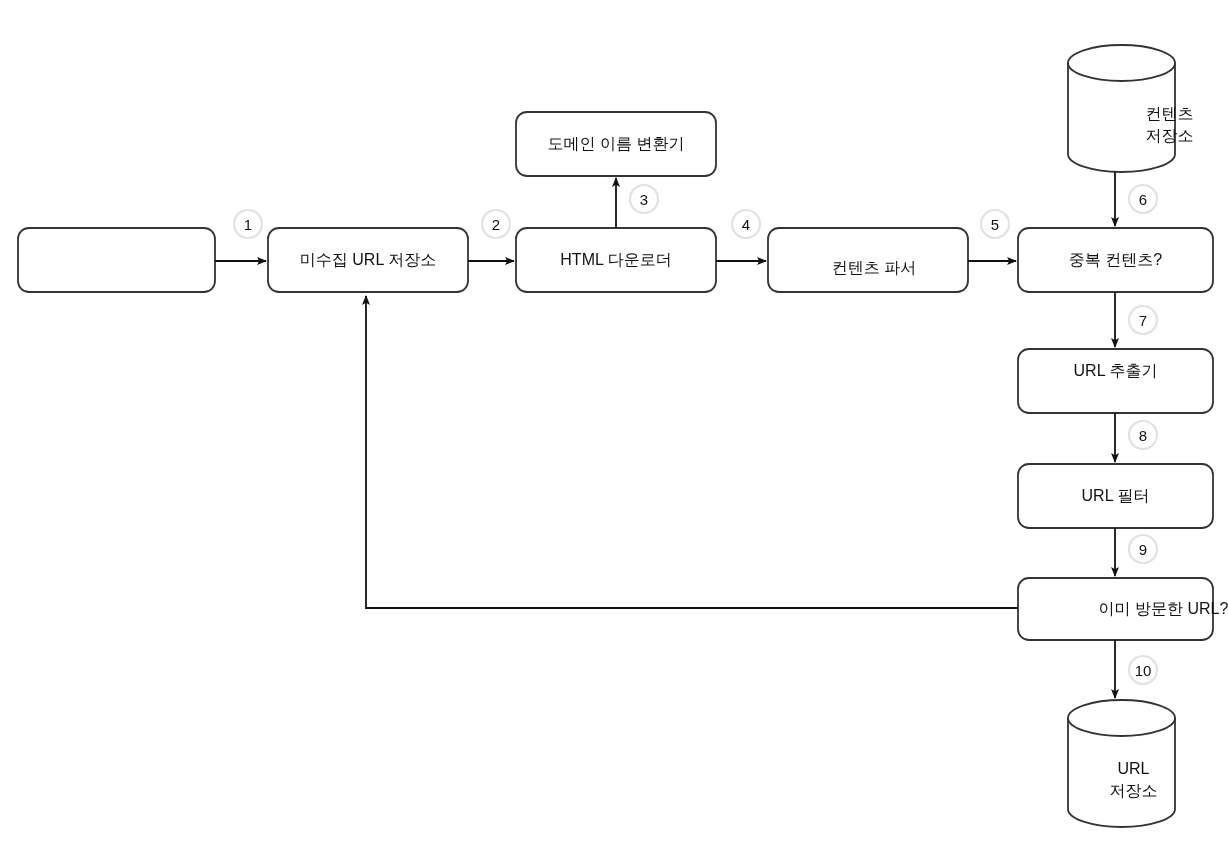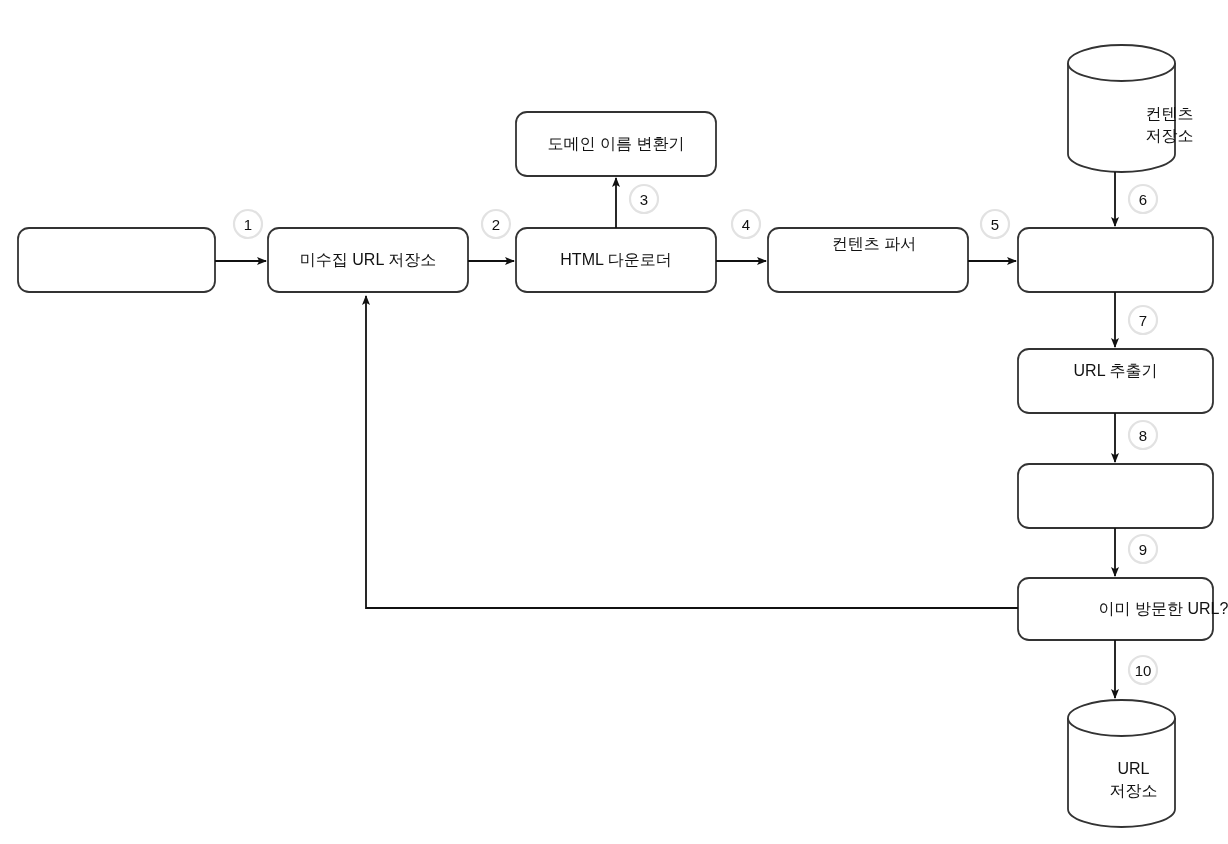--- a/index.html
+++ b/index.html
@@ -105,24 +105,26 @@
       <circle cx="1143" cy="320" r="14"></circle>
       <circle cx="1143" cy="435" r="14"></circle>
       <circle cx="1143" cy="549" r="14"></circle>
       <circle cx="1143" cy="670" r="14"></circle>
     </g>
   </svg>
 
   <div class="node-label" style="left:268px; top:228px; width:200px; height:64px;">미수집 URL 저장소</div>
   <div class="node-label" style="left:516px; top:228px; width:200px; height:64px;text-align:center;">HTML 다운로더</div>
   <div class="node-label" style="left:516px; top:112px; width:200px; height:64px;border-radius:21px;">도메인 이름 변환기</div>
-  <div class="node-label" style="left:768px; top:212px; width:212px; height:64px;">컨텐츠 파서</div>
+  <div class="node-label" style="left:768px; top:236px; width:212px; height:64px;">컨텐츠 파서</div>
+  <div class="node-label" style="left:1018px;top:228px; width:195px; height:64px;">중복 컨텐츠?</div>
   <div class="node-label" style="left:1068px;top:90px;  width:107px; height:70px;margin-left:48px;">컨텐츠
 저장소</div>
   <div class="node-label" style="left:1018px;top:339px; width:195px; height:64px;">URL 추출기</div>
+  <div class="node-label" style="left:1018px;top:464px; width:195px; height:64px;">URL 필터</div>
   <div class="node-label" style="left:1066px;top:578px; width:195px; height:62px;">이미 방문한 URL?</div>
   <div class="node-label" style="left:1068px;top:745px; width:107px; height:70px;margin-left:12px;">URL
 저장소</div>
 
   <div class="badge-label" style="left:233px;  top:209px;">1</div>
   <div class="badge-label" style="left:481px;  top:209px;">2</div>
   <div class="badge-label" style="left:629px;  top:184px;">3</div>
   <div class="badge-label" style="left:731px;  top:209px;">4</div>
   <div class="badge-label" style="left:980px;  top:209px;">5</div>
   <div class="badge-label" style="left:1128px; top:184px;">6</div>

